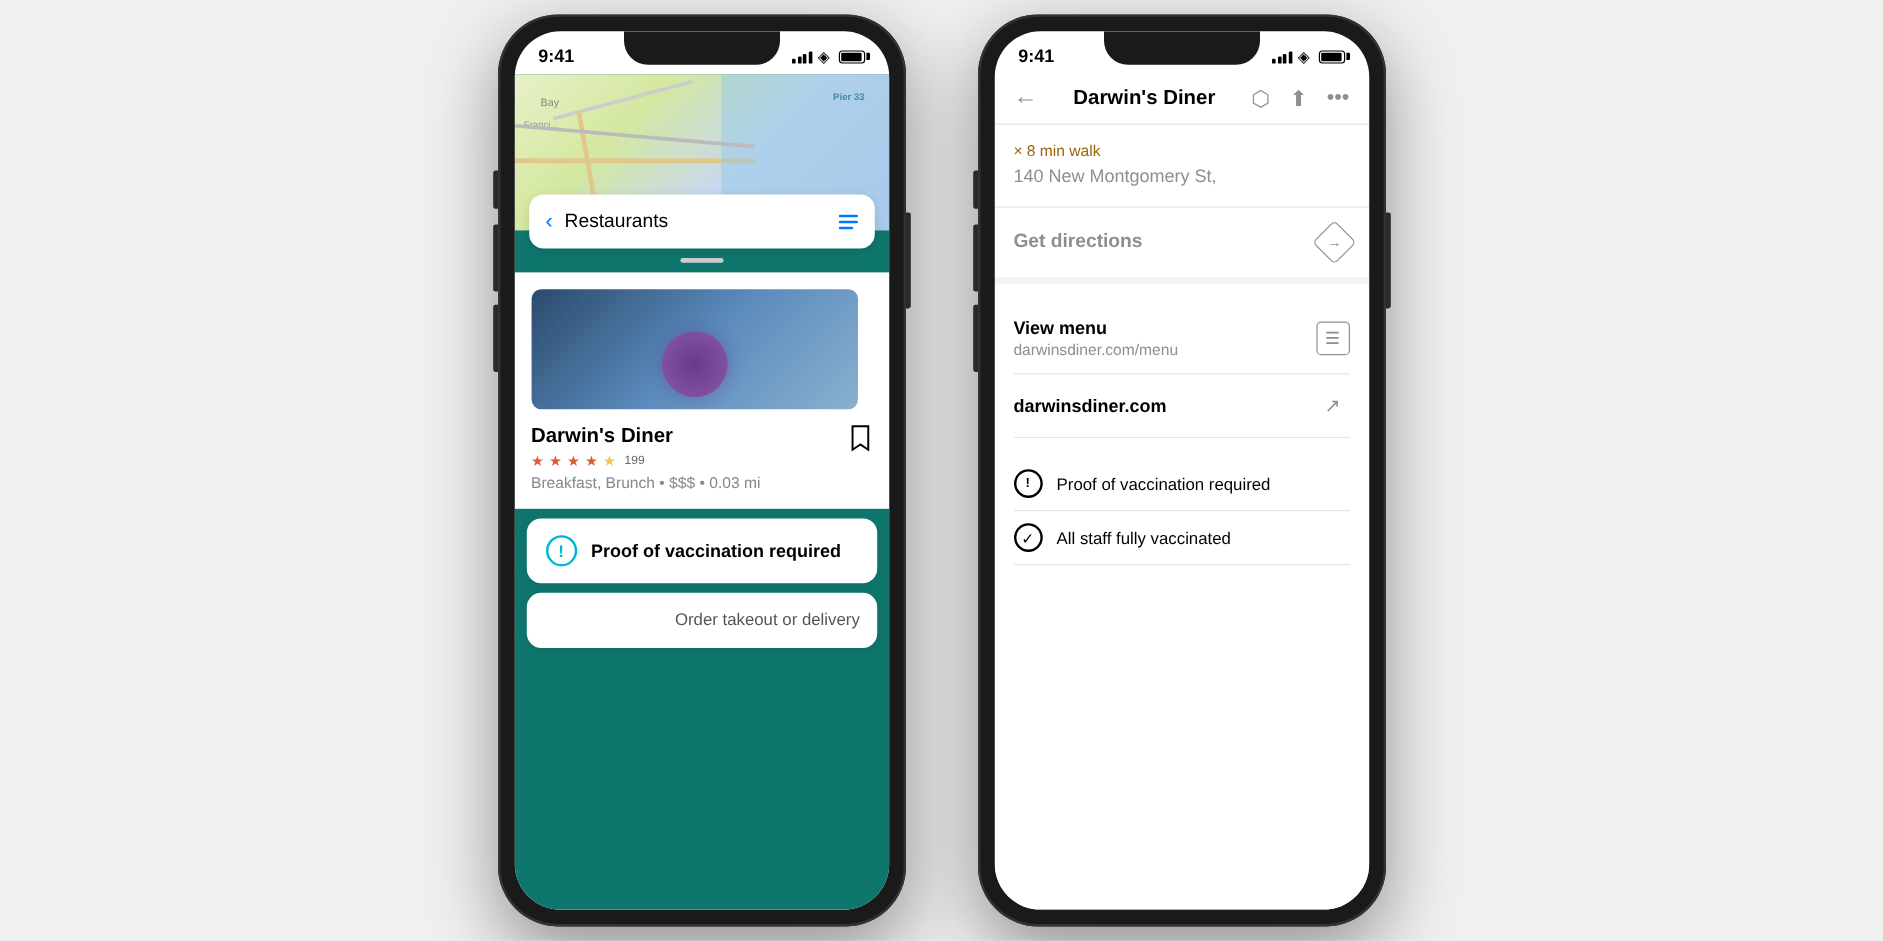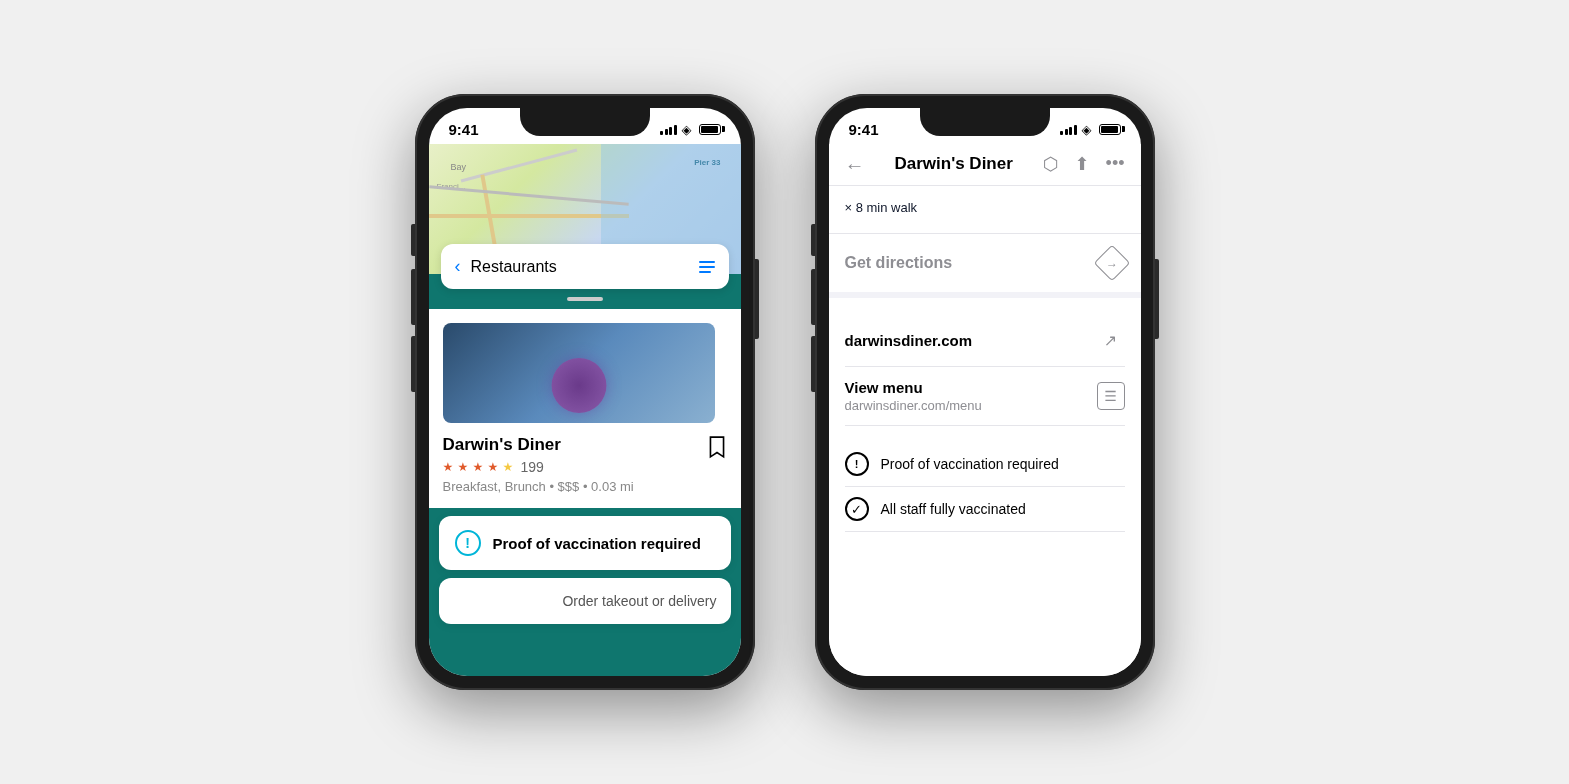--- a/index.html
+++ b/index.html
@@ -18,21 +18,21 @@
       gap: 60px;
       align-items: center;
       justify-content: center;
       width: 100%;
       height: 100%;
     }
 
     
     .phone {
       width: 340px;
-      height: 596px;
+      height: 760px;
       background: #1a1a1a;
       border-radius: 50px;
       position: relative;
       box-shadow: 0 20px 60px rgba(0,0,0,0.4), inset 0 0 0 2px #333;
       padding: 14px;
     }
     .phone-inner {
       width: 100%;
       height: 100%;
       background: #fff;
@@ -377,21 +377,21 @@
       display: flex;
       gap: 1px;
     }
     .star {
       width: 14px;
       height: 14px;
       color: #e05a2b;
       font-size: 12px;
     }
     .review-count {
-      font-size: 14px;
+      font-size: 10px;
       color: #666;
     }
     .restaurant-meta {
       font-size: 13px;
       color: #888;
     }
     .bookmark-icon {
       width: 20px;
       height: 24px;
     }
@@ -487,21 +487,21 @@
     }
 
     
     .address-section {
       padding: 14px 16px;
       border-bottom: 1px solid #e5e5ea;
       flex-shrink: 0;
     }
     .walk-text {
       font-size: 13px;
-      color: #0f172a;
+      color: #a16207;
       margin-bottom: 4px;
     }
     .address-text {
       font-size: 15px;
       color: #8e8e93;
       line-height: 1.4;
     }
 
     
     .directions-section {
@@ -758,42 +758,43 @@
             <span class="nav-icon">⬡</span>
             <span class="nav-icon">⬆</span>
             <span class="nav-icon">•••</span>
           </div>
         </div>
 
         <div class="detail-content">
 
           <div class="address-section">
             <div class="walk-text">× 8 min walk</div>
+            <div class="address-text">140 New Montgomery St,</div>
           </div>
 
           <div class="directions-section">
             <span class="directions-text">Get directions</span>
             <div class="directions-icon">
               <span class="directions-arrow">→</span>
             </div>
           </div>
 
           <div class="info-section">
-
-            <div class="info-item">
-              <span class="info-item-title">darwinsdiner.com</span>
-              <div class="external-icon">↗</div>
-            </div>
 
             <div class="info-item">
               <div class="info-item-left">
                 <span class="info-item-title">View menu</span>
                 <span class="info-item-sub">darwinsdiner.com/menu</span>
               </div>
               <div class="info-item-icon">☰</div>
+            </div>
+
+            <div class="info-item">
+              <span class="info-item-title">darwinsdiner.com</span>
+              <div class="external-icon">↗</div>
             </div>
           </div>
 
           <div class="vacc-items">
             <div class="vacc-item">
               <div class="vacc-circle">!</div>
               <span class="vacc-item-text">Proof of vaccination required</span>
             </div>
             <div class="vacc-item">
               <div class="vacc-check-circle">✓</div>

